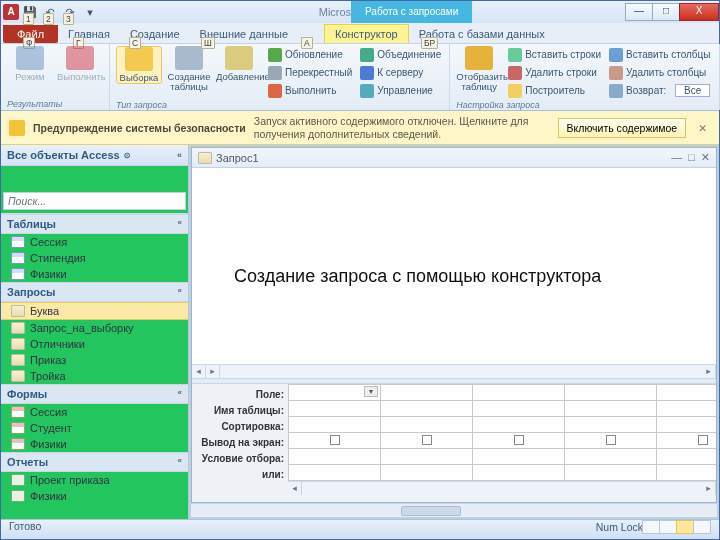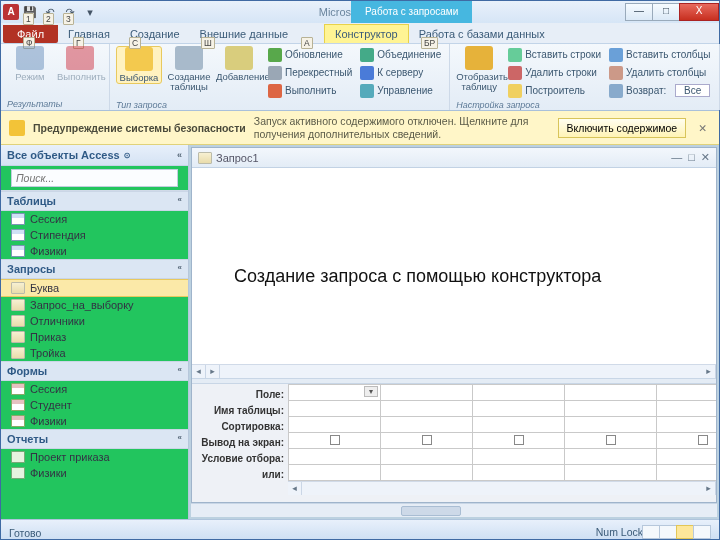--- a/index.html
+++ b/index.html
@@ -64,21 +64,21 @@
   .sec-enable { background: linear-gradient(#fffef0,#fff3b5); border: 1px solid #d8c45a; padding: 3px 8px; font-size: 10.5px; }
   .sec-x { color: #777; padding: 0 4px; cursor: pointer; }
 
   
   .main { flex: 1; display: flex; min-height: 0; background: #d9e4f1; }
 
   
   .nav { width: 188px; background: #22c55e; border-right: 1px solid #b6c7db; display: flex; flex-direction: column; font-size: 11px; }
   .nav-head { background: linear-gradient(#e8f0fb,#d5e3f4); padding: 4px 6px; display: flex; align-items: center; color: #2f5a86; font-weight: bold; border-bottom: 1px solid #c5d4e6; }
   .nav-head .chev { margin-left: auto; font-size: 9px; color: #567; }
-  .nav-search { padding: 3px 10px; border-bottom: 1px solid #d0dae8; }
+  .nav-search { padding: 3px 2px; border-bottom: 1px solid #d0dae8; margin-top: 23px; }
   .nav-search input { width: 100%; font-size: 10.5px; padding: 2px 4px; border: 1px solid #c1cfde; background: #fbfdff; font-style: italic; color: #888; }
   .nav-grp { }
   .nav-grp-h { background: #dbe6f3; color: #2f5a86; font-weight: bold; padding: 3px 6px; display: flex; border-top: 1px solid #cad6e6; border-bottom: 1px solid #cad6e6; }
   .nav-grp-h .tw { margin-left: auto; font-size: 8px; color: #567; }
   .nav-item { display: flex; align-items: center; gap: 5px; padding: 2px 6px 2px 10px; color: #334; }
   .nav-item.sel { background: #fbe9a8; border: 1px solid #e8c95e; border-left: none; border-right: none; }
   .obj-ic { width: 14px; height: 12px; border-radius: 1px; }
   .ic-tbl { background: #fff; border: 1px solid #7a95b5; box-shadow: inset 0 4px 0 #cfe0f5; }
   .ic-qry { background: linear-gradient(#f7f0d2,#e9dcab); border: 1px solid #bba; }
   .ic-frm { background: #fff; border: 1px solid #8a6; box-shadow: inset 0 4px 0 #e6c1c1; }
@@ -105,21 +105,21 @@
   .qbe-grid td { border: 1px solid #c9c9c9; height: 16px; min-width: 92px; }
   .qbe-grid td.chk { text-align: center; }
   .qbe-grid td .cb { display: inline-block; width: 10px; height: 10px; border: 1px solid #888; background: #fff; }
   .qbe-grid td.first { position: relative; }
   .qbe-grid td.first::after { content: "▾"; position: absolute; right: 2px; top: 1px; font-size: 8px; color: #555; background: #eee; border: 1px solid #bbb; width: 12px; text-align: center; }
 
   .hscroll { height: 14px; background: #e6edf6; border-top: 1px solid #c8d6e6; position: relative; }
   .hthumb { position: absolute; left: 40%; width: 60px; height: 10px; top: 2px; background: #cdd9e8; border: 1px solid #a9bdd3; border-radius: 2px; }
 
   
-  .status { height: 20px; background: linear-gradient(#e8f0fb,#cfe0f3); border-top: 1px solid #aec4dc; display: flex; align-items: flex-end; padding: 0 8px; font-size: 10.5px; color: #3b5b78; }
+  .status { height: 20px; background: linear-gradient(#e8f0fb,#cfe0f3); border-top: 1px solid #aec4dc; display: flex; align-items: flex-start; padding: 0 8px; font-size: 10.5px; color: #3b5b78; }
   .status .right { margin-left: auto; display: flex; align-items: center; }
   .view-sw { display: flex; }
   .view-sw span { width: 18px; height: 14px; border: 1px solid #b6c7db; background: #f4f8fc; margin-left: -1px; }
   .view-sw span.act { background: #fde79a; border-color: #e2c657; }
 
   
   .kt { position: absolute; background: #f6f2e6; border: 1px solid #b8b295; font-size: 8.5px; padding: 0 2px; color: #444; border-radius: 1px; pointer-events: none; }
 </style>
 </head>
 <body>

